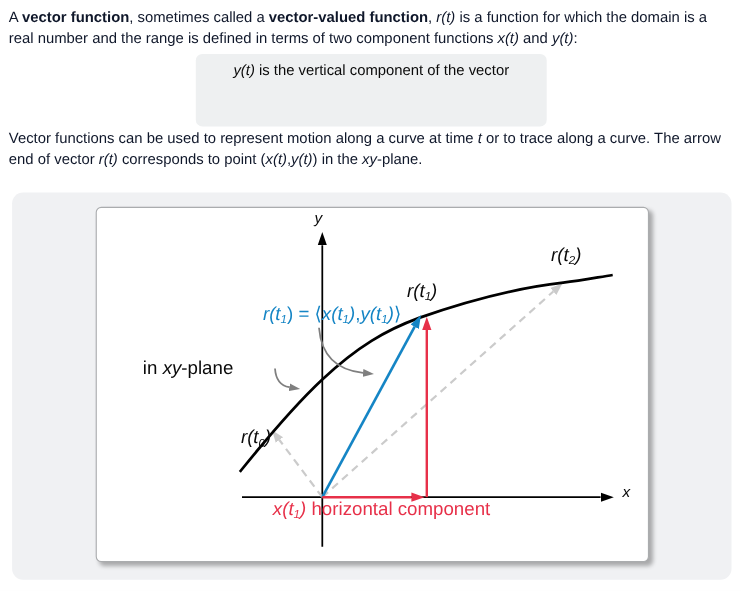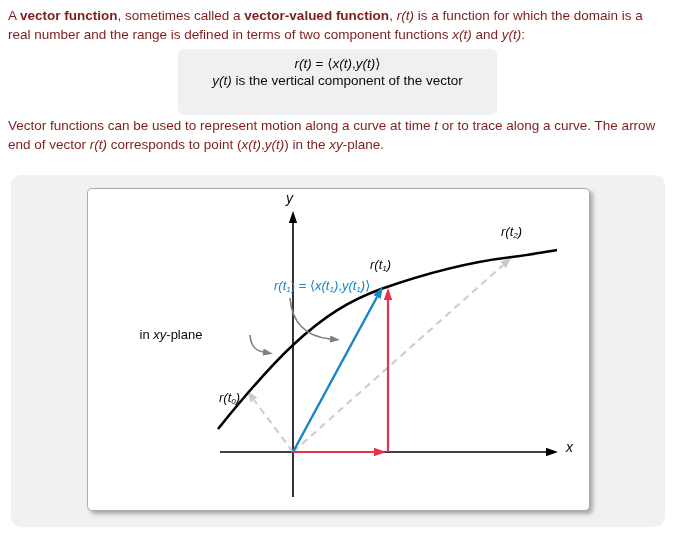--- a/index.html
+++ b/index.html
@@ -3,21 +3,21 @@
 <meta charset="utf-8">
 <style>
   html,body{margin:0;padding:0;background:#ffffff;}
   body{
     width:674px;height:537px;position:relative;overflow:hidden;
     font-family:"Liberation Sans","DejaVu Sans",sans-serif;
     color:#000;
   }
   .para{
     position:absolute;left:8px;width:660px;
-    font-size:13.5px;line-height:18.5px;color:#7f1d1d;
+    font-size:13.5px;line-height:18.5px;color:#0f172a;
   }
   #intro-para{top:7px;}
   #usage-para{top:117px;}
   .b{font-weight:bold;}
   .i{font-style:italic;}
   .sub{font-size:0.62em;vertical-align:-0.28em;letter-spacing:0;}
   #definition-box{
     position:absolute;left:178px;top:49px;width:319px;height:66px;
     border-radius:6px;
     font-size:13.5px;line-height:16.5px;
@@ -27,40 +27,39 @@
     position:absolute;left:11px;top:175px;width:654px;height:352px;
     border-radius:10px;
   }
   #figure-panel{
     position:absolute;left:76px;top:13px;width:501px;height:321px;
     background:#ffffff;border:1px solid #aaacae;border-radius:5px;
     box-shadow:3px 3px 4px rgba(0,0,0,0.3);
   }
   #diagram-svg{position:absolute;left:0;top:0;}
   .fig-label{
-    position:absolute;white-space:nowrap;font-size:13px;line-height:14px;color:#0a0a0a;
+    position:absolute;white-space:nowrap;font-size:17px;line-height:14px;color:#0a0a0a;
   }
   .axis-label{font-size:14px;}
   #y-axis-label{left:198px;top:2px;}
   #x-axis-label{left:478px;top:251px;}
   #r-t2-label{left:413px;top:36px;}
   #r-t1-label{left:282px;top:69px;text-align:center;}
   #r-t0-label{left:131px;top:182px;margin-top:20px;}
   #blue-equation-label{left:151px;top:90px;}
   #path-label{left:4px;top:138px;width:158px;text-align:center;line-height:15px;}
   #vertical-component-label{left:306px;top:172px;}
   #horizontal-component-label{left:160px;top:267px;width:184px;text-align:center;}
 </style>
 </head>
 <body>
 
 <div class="para" id="intro-para"><span>A </span><span class="b">vector function</span><span>, sometimes called a </span><span class="b">vector-valued function</span><span>, </span><span class="i">r(t)</span><span> is a function for which the domain is a real number and the range is defined in terms of two component functions </span><span class="i">x(t)</span><span> and </span><span class="i">y(t)</span><span>:</span></div>
 
 <div id="definition-box" style="background-color: rgb(238, 240, 241);">
-  <div><span class="i">r(t)</span><span> = ⟨</span><span class="i">x(t)</span><span>,</span><span class="i">y(t)</span><span>⟩</span></div>
   <div><span class="i">y(t)</span><span> is the vertical component of the vector</span></div>
 </div>
 
 <div class="para" id="usage-para"><span>Vector functions can be used to represent motion along a curve at time </span><span class="i">t</span><span> or to trace along a curve. The arrow end of vector </span><span class="i">r(t)</span><span> corresponds to point (</span><span class="i">x(t)</span><span>,</span><span class="i">y(t)</span><span>) in the </span><span class="i">xy</span><span>-plane.</span></div>
 
 <div id="figure-container" style="background-color: rgb(240, 241, 243);">
   <div id="figure-panel">
 
     <svg id="diagram-svg" width="501" height="321" viewBox="0 0 501 321">
       <defs>
@@ -96,18 +95,19 @@
 
       <path d="M162,146 Q163,161 175,163" fill="none" stroke-width="1.6" marker-end="url(#ah-ann)" stroke="#7F7F7F"></path>
       <path d="M202,109 Q205,146 242,150" fill="none" stroke-width="1.6" marker-end="url(#ah-ann)" stroke="#7F7F7F"></path>
     </svg>
 
     <div class="fig-label axis-label" id="y-axis-label"><span class="i">y</span></div>
     <div class="fig-label axis-label" id="x-axis-label"><span class="i">x</span></div>
     <div class="fig-label" id="r-t2-label"><span class="i">r(t</span><span class="i sub">2</span><span class="i">)</span></div>
     <div class="fig-label" id="r-t1-label"><span class="i">r(t</span><span class="i sub">1</span><span class="i">)</span></div>
     <div class="fig-label" id="r-t0-label"><span class="i">r(t</span><span class="i sub">0</span><span class="i">)</span></div>
-    <div class="fig-label" id="blue-equation-label" style="color: rgb(21, 133, 197); margin-left: 35px;"><span class="i">r(t</span><span class="i sub">1</span><span>) = ⟨</span><span class="i">x(t</span><span class="i sub">1</span><span class="i">)</span><span>,</span><span class="i">y(t</span><span class="i sub">1</span><span class="i">)</span><span>⟩</span></div>
+    <div class="fig-label" id="blue-equation-label" style="color: rgb(21, 133, 197);"><span class="i">r(t</span><span class="i sub">1</span><span>) = ⟨</span><span class="i">x(t</span><span class="i sub">1</span><span class="i">)</span><span>,</span><span class="i">y(t</span><span class="i sub">1</span><span class="i">)</span><span>⟩</span></div>
     <div class="fig-label" id="path-label">
       <div><span>in </span><span class="i">xy</span><span>-plane</span></div>
     </div>
+    <div class="fig-label" id="horizontal-component-label" style="color: rgb(231, 48, 73);"><span class="i">x(t</span><span class="i sub">1</span><span class="i">)</span><span> horizontal component</span></div>
   </div>
 </div>
 
 </body></html>

